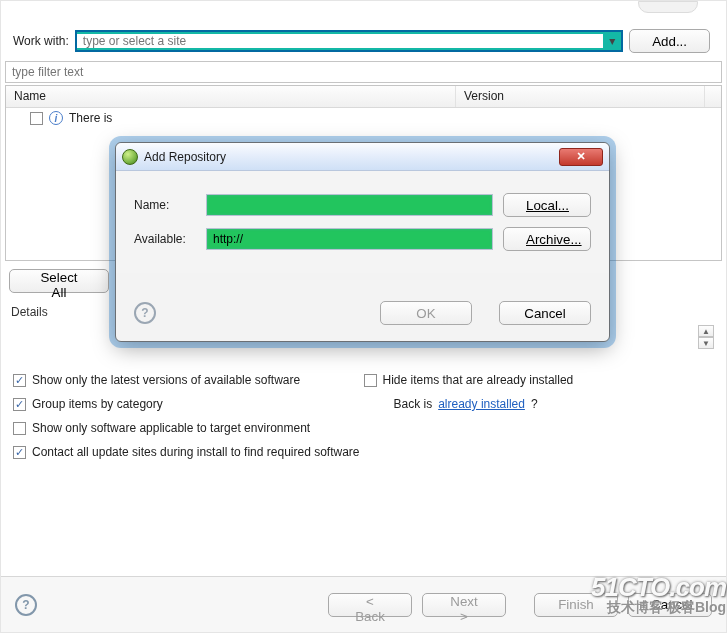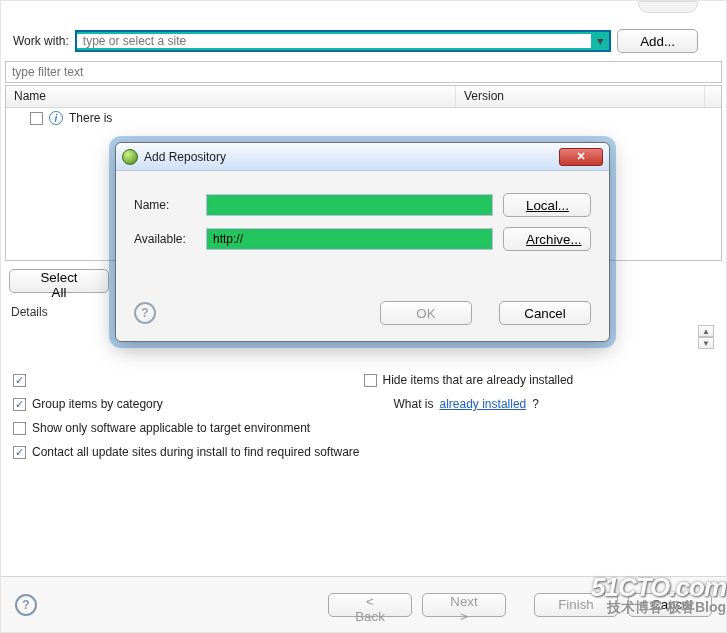--- a/index.html
+++ b/index.html
@@ -4,21 +4,21 @@
 <style>
 * { box-sizing: border-box; font-family: "Segoe UI", Tahoma, sans-serif; }
 body { margin: 0; width: 727px; height: 633px; background: #fff; position: relative; overflow: hidden; font-size: 12px; color: #222; }
 
 
 .page { position: absolute; inset: 0; border: 1px solid #e5e5e5; background: #fff; }
 
 
 .top-smudge { position: absolute; right: 28px; top: 0; width: 60px; height: 12px; background: #f2f2f2; border: 1px solid #dcdcdc; border-bottom-left-radius: 10px; border-bottom-right-radius: 10px; }
 
-.row-workwith { display: flex; align-items: center; gap: 6px; padding: 28px 28px 8px 12px; }
+.row-workwith { display: flex; align-items: center; gap: 6px; padding: 28px 16px 8px 12px; }
 .row-workwith label { white-space: nowrap; }
 .combo { flex: 1; display: flex; align-items: center; height: 22px; border: 2px solid #0369a1; background: #14b8a6; }
 .combo input { flex: 1; border: none; outline: none; padding: 0 6px; font: inherit; color: #555; }
 .combo .drop { width: 18px; height: 100%; display: flex; align-items: center; justify-content: center; color: #444; cursor: default; }
 .btn { height: 24px; padding: 0 22px; background: linear-gradient(#fdfdfd,#efefef); border: 1px solid #a9a9a9; border-radius: 5px; cursor: default; }
 .btn.disabled { color: #9b9b9b; }
 
 .find-line { text-align: right; padding: 0 14px 8px 0; color: #333; }
 .find-line a { color: #2060c0; text-decoration: underline; }
 
@@ -117,31 +117,32 @@
   <div class="details-box">
     <div class="spinner">
       <div class="s">▲</div>
       <div class="s">▼</div>
     </div>
   </div>
 
   <div class="opts">
     <div class="opt">
       <span class="cb checked"></span>
+      <span>Show only the latest versions of available software</span>
     </div>
     <div class="opt">
       <span class="cb"></span>
       <span>Hide items that are already installed</span>
     </div>
     <div class="opt">
       <span class="cb checked"></span>
       <span>Group items by category</span>
     </div>
     <div class="opt whatis" style="padding-left:30px">
-      <span>What is </span>
+      <span>Back is </span>
         <a href="#">already installed</a>
         <span>?</span>
     </div>
     <div class="opt full">
       <span class="cb"></span>
       <span>Show only software applicable to target environment</span>
     </div>
     <div class="opt full">
       <span class="cb checked"></span>
       <span>Contact all update sites during install to find required software</span>

